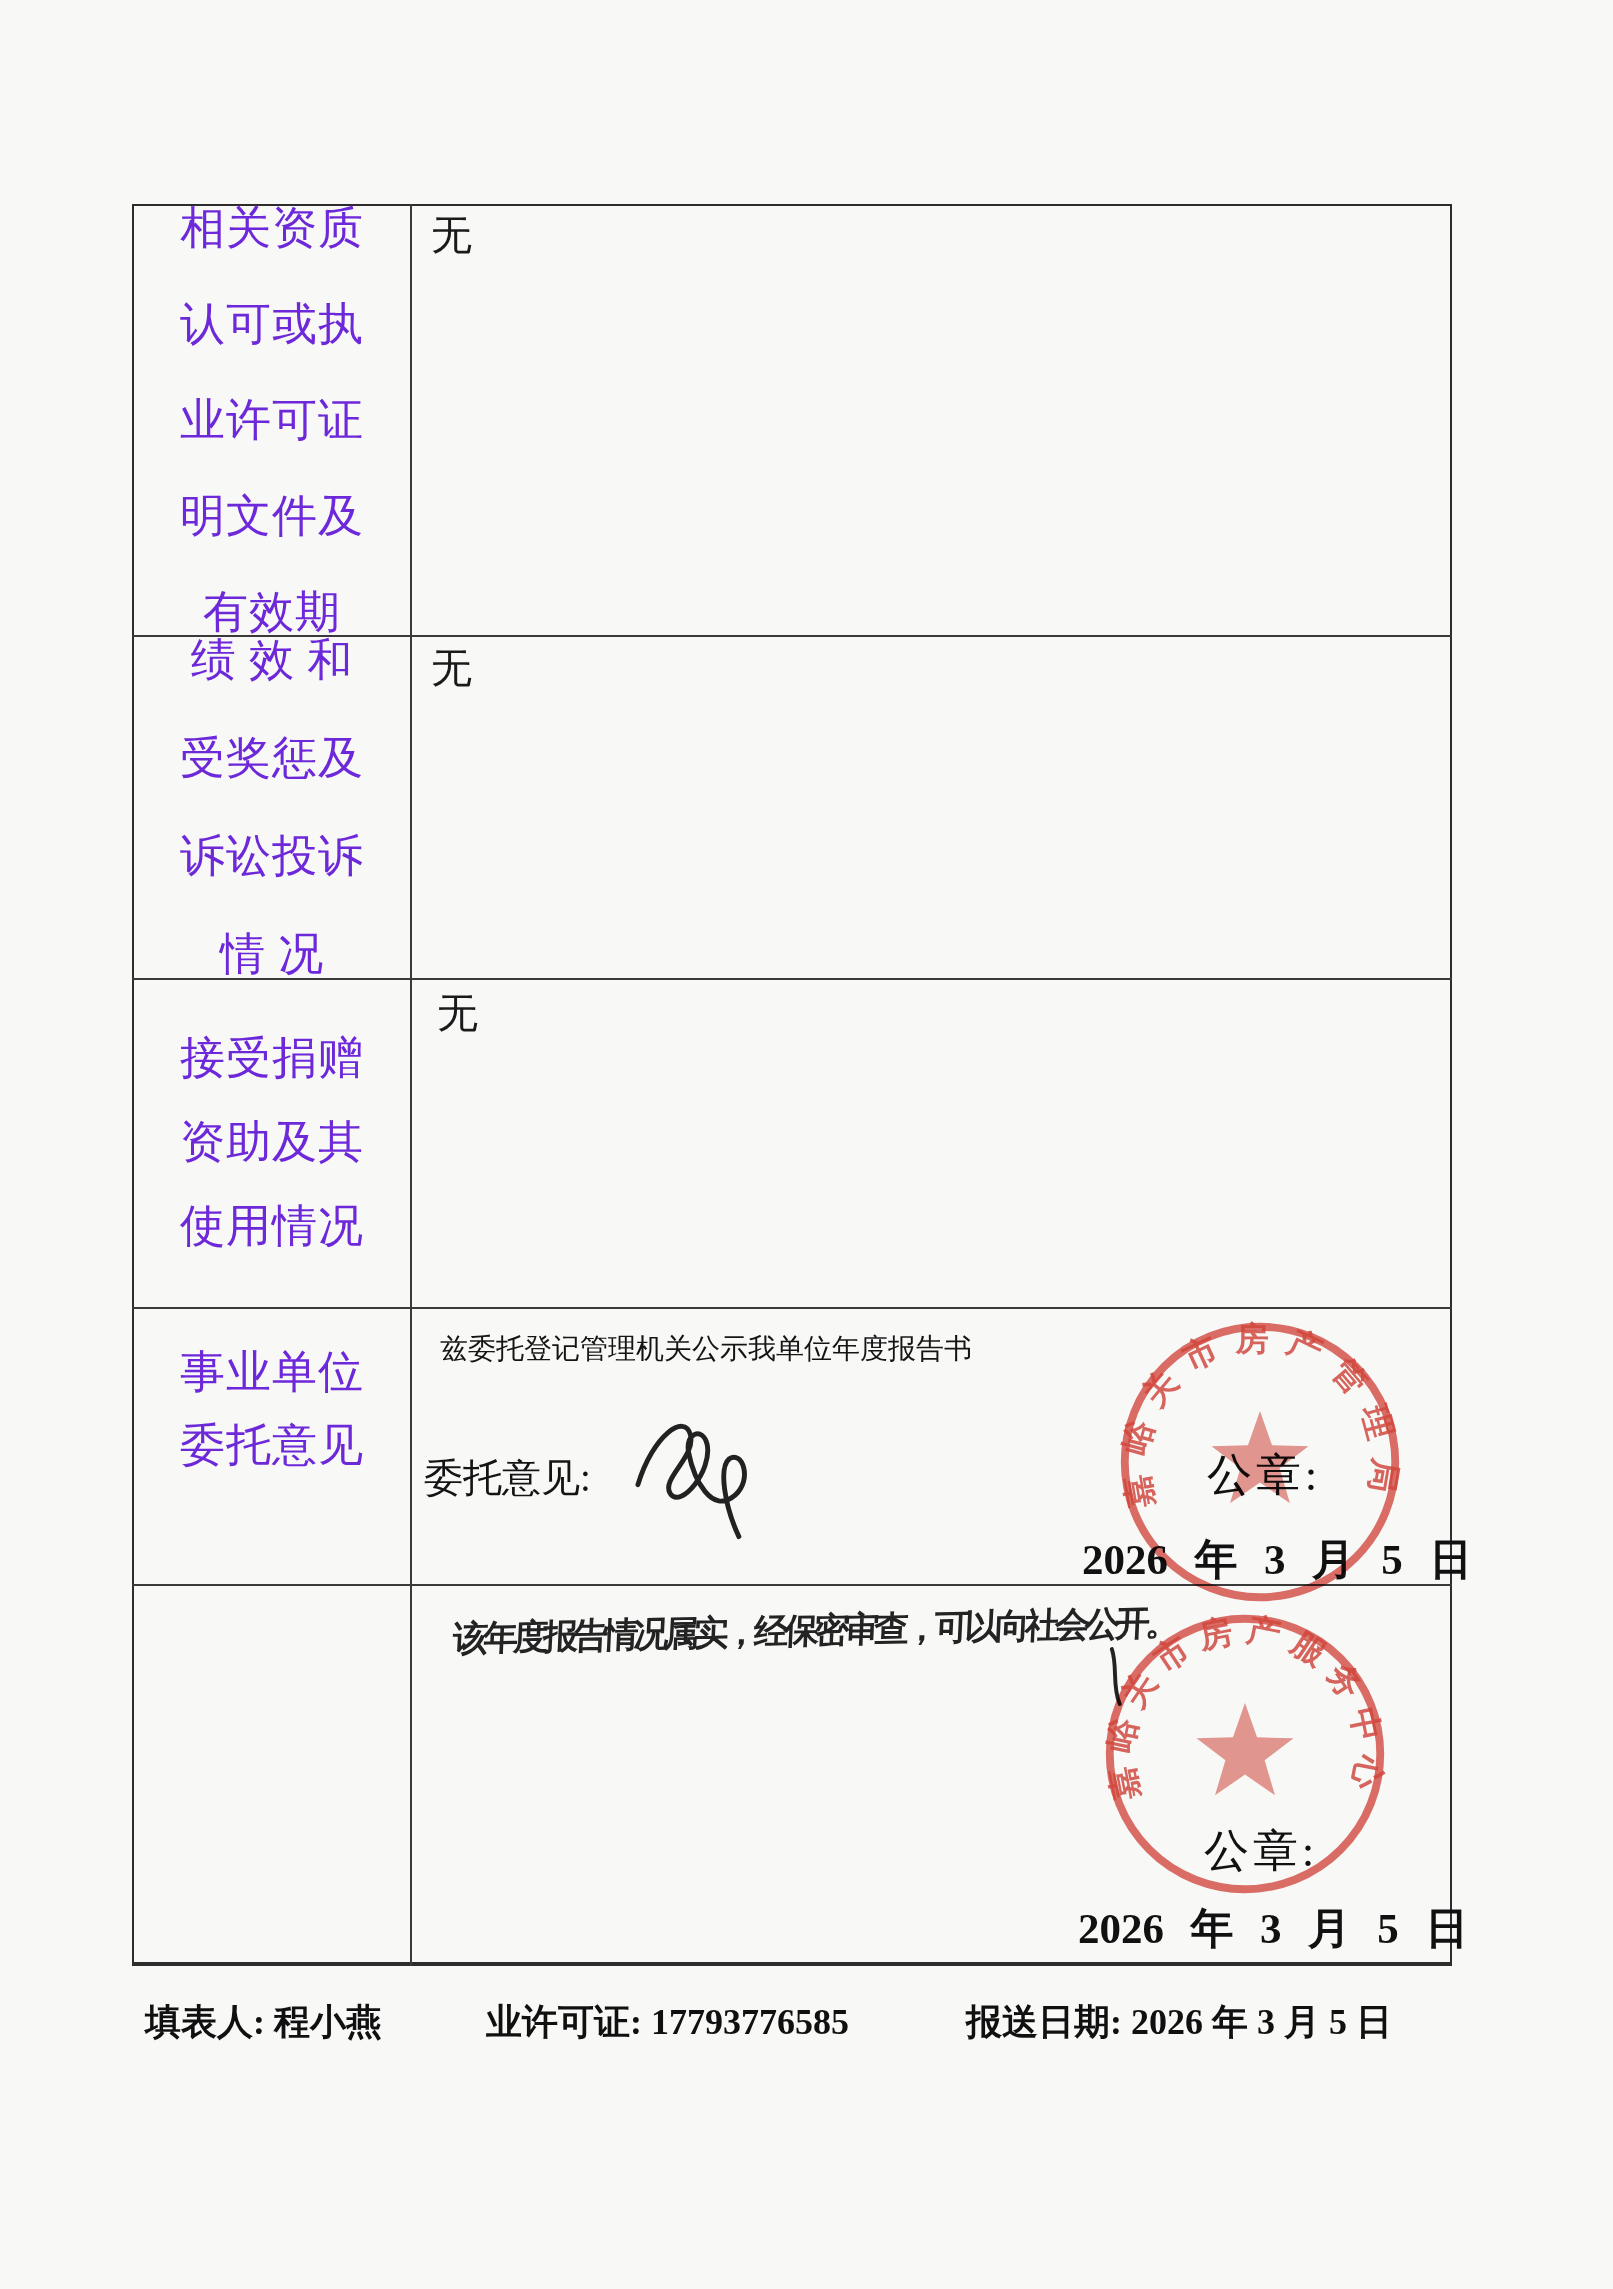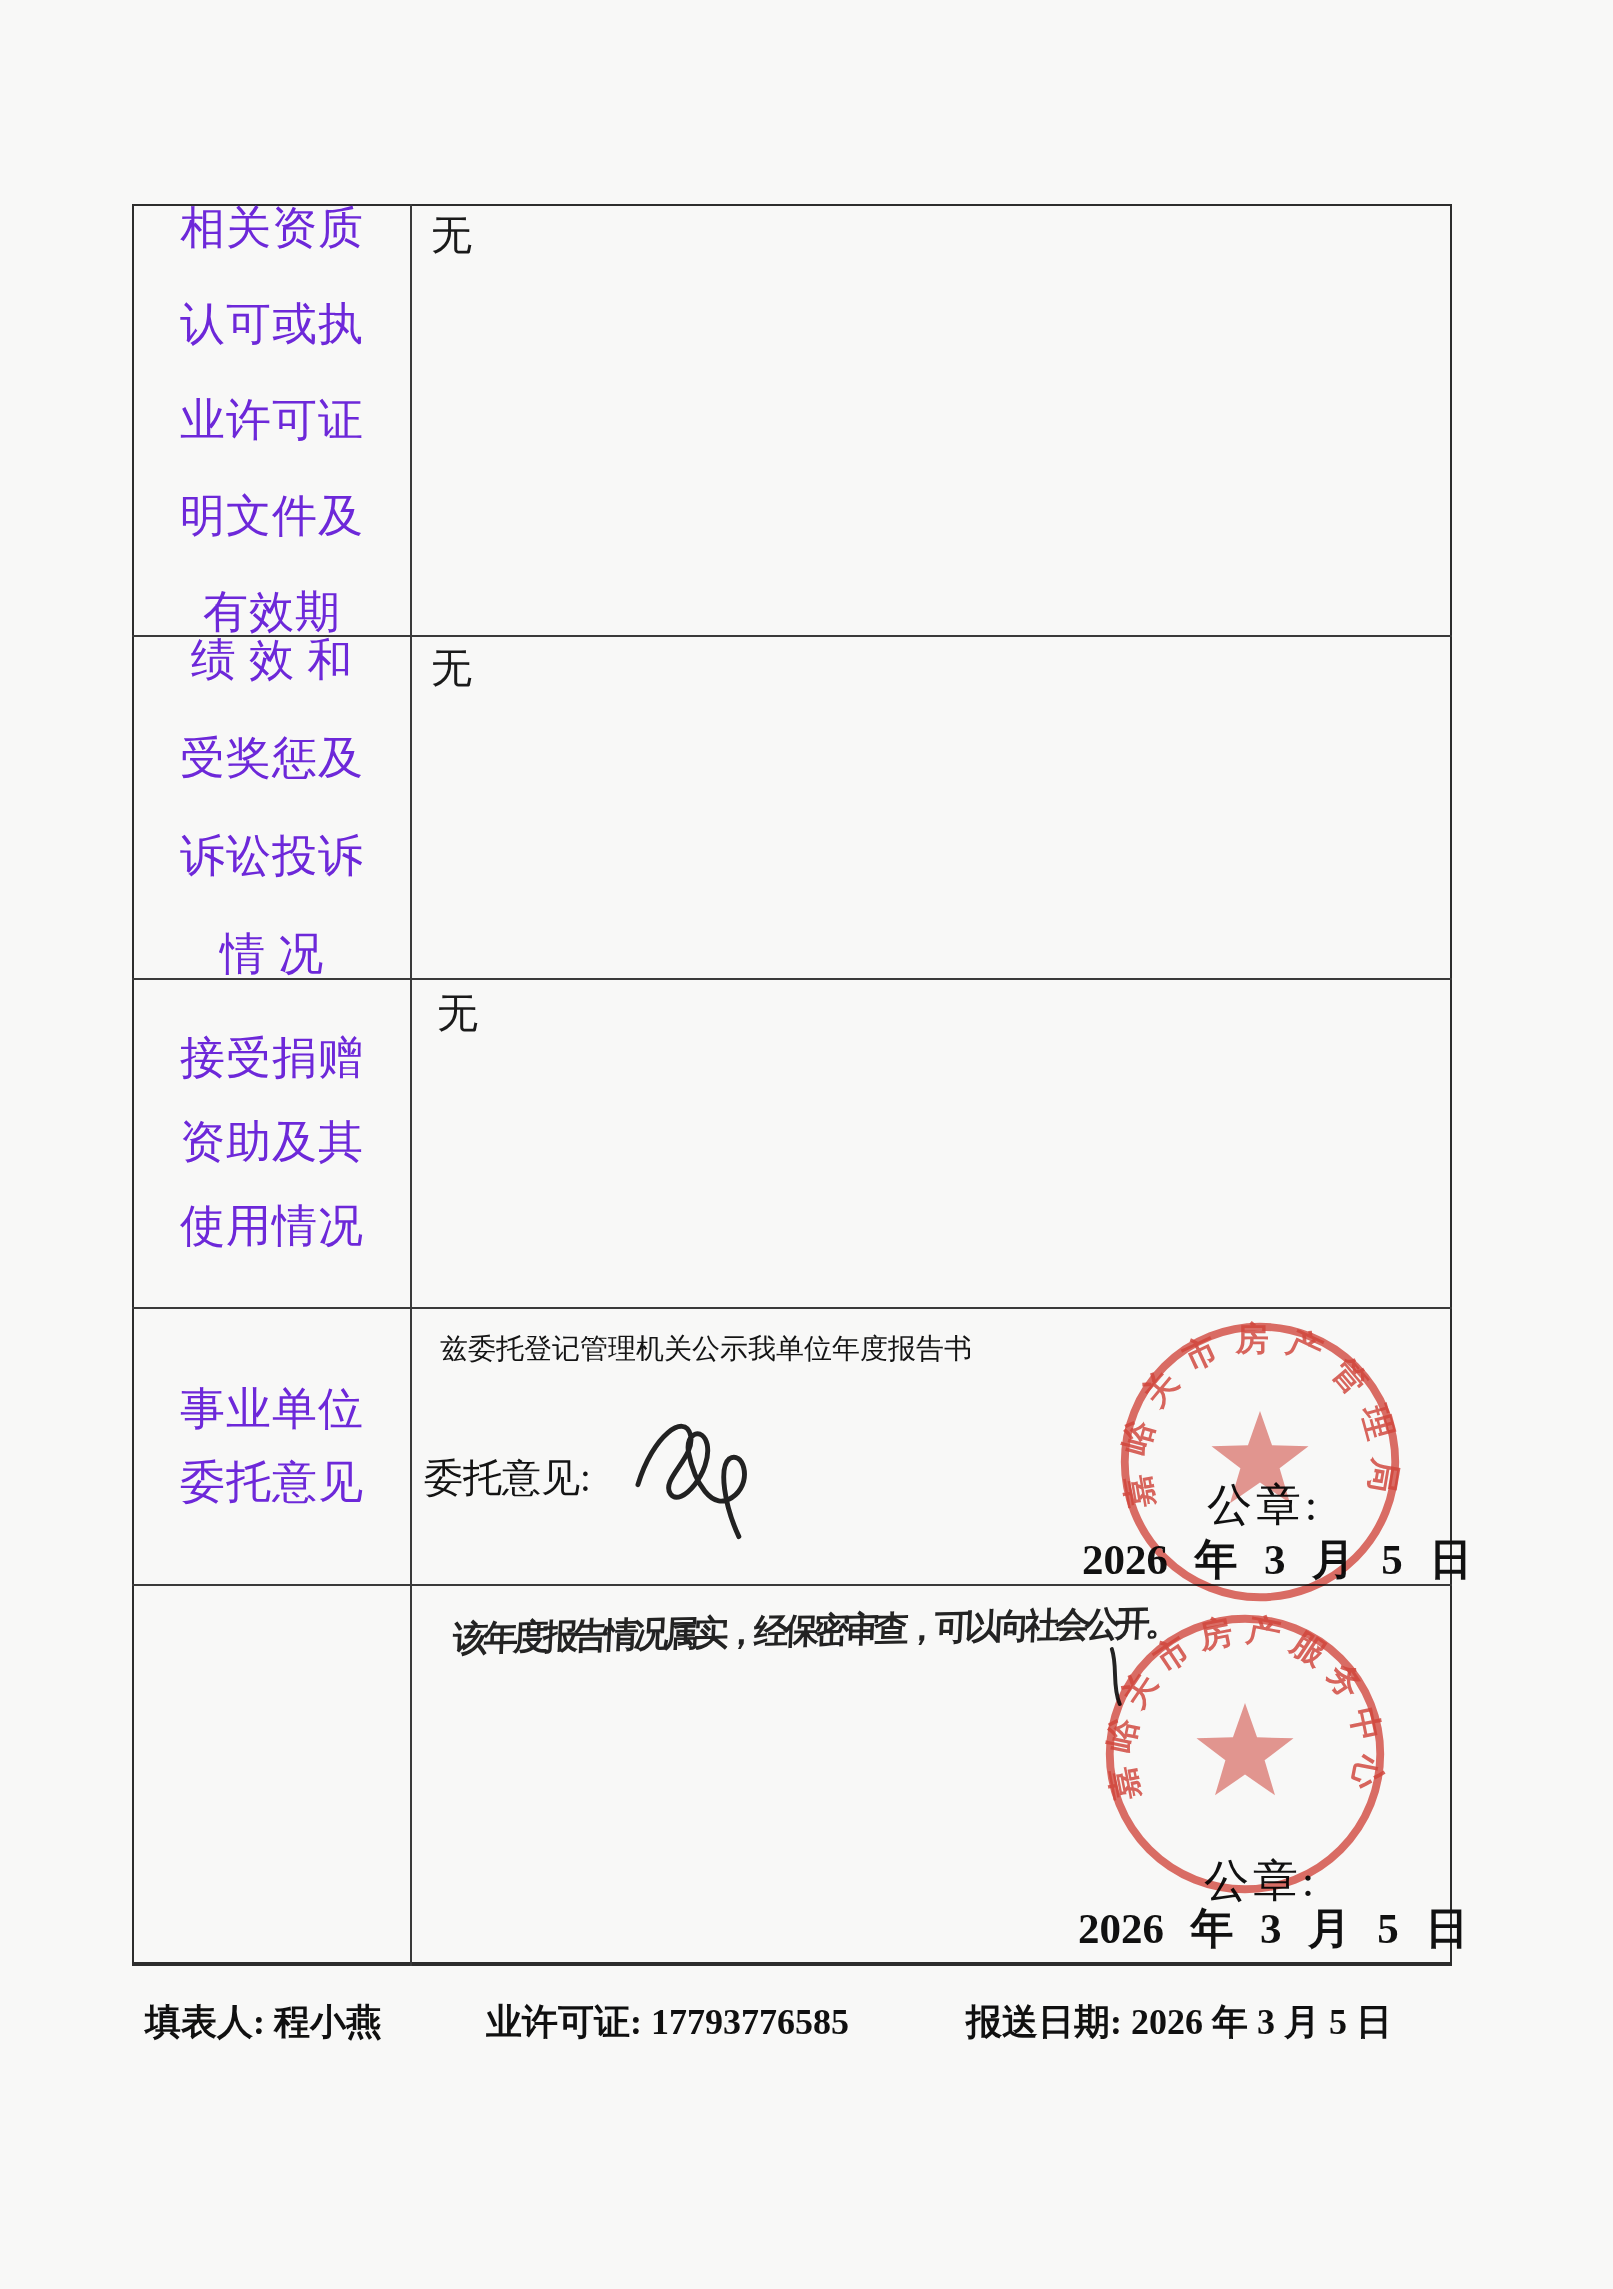--- a/index.html
+++ b/index.html
@@ -19,33 +19,33 @@
 
   
   .labelcell{
     position:absolute; left:135px; width:274px;
     display:flex; flex-direction:column; align-items:center; justify-content:center;
     font-size:45px; font-weight:500; letter-spacing:1px; color:#6d28d9;
   }
   .lc1{top:204px; height:431px; row-gap:36px;}
   .lc2{top:635px; height:343px; row-gap:38px;}
   .lc3{top:978px; height:328px; row-gap:24px;}
-  .lc4{top:1307px; height:277px; row-gap:13px;}
+  .lc4{top:1270px; height:277px; row-gap:13px;}
   .lc5{top:1584px; height:382px; row-gap:44px;}
   .labelline{white-space:pre;}
 
   .cellvalue{position:absolute; font-size:41px; color:#1a1a1a;}
   .v1{left:431px; top:208px;}
   .v2{left:431px; top:641px;}
   .v3{left:437px; top:986px;}
 
   .statement{position:absolute; left:440px; top:1330px; font-size:28px; letter-spacing:0px; color:#141414;}
   .legalrep{position:absolute; left:424px; top:1451px; font-size:39px; color:#141414;}
   .sig{position:absolute; left:622px; top:1397px; transform:rotate(6deg);}
-  .seal-label{position:absolute; font-size:45px; color:#111; letter-spacing:3.9px;margin-top:30px;}
+  .seal-label{position:absolute; font-size:45px; color:#111; letter-spacing:3.9px;}
   .sl1{left:1207px; top:1445px;}
   .sl2{left:1204px; top:1821px;}
   .dateline{position:absolute; font-size:43px; font-weight:600; word-spacing:15.7px; color:#111;}
   .d1{left:1082px; top:1531px;}
   .d2{left:1078px; top:1900px;}
 
   .opinion{
     position:absolute; left:453px; top:1607px; width:745px;
     font-size:35px; letter-spacing:-4.9px; font-weight:600; color:#232323;
     transform:rotate(-1.3deg) skewX(-4deg); white-space:nowrap;

